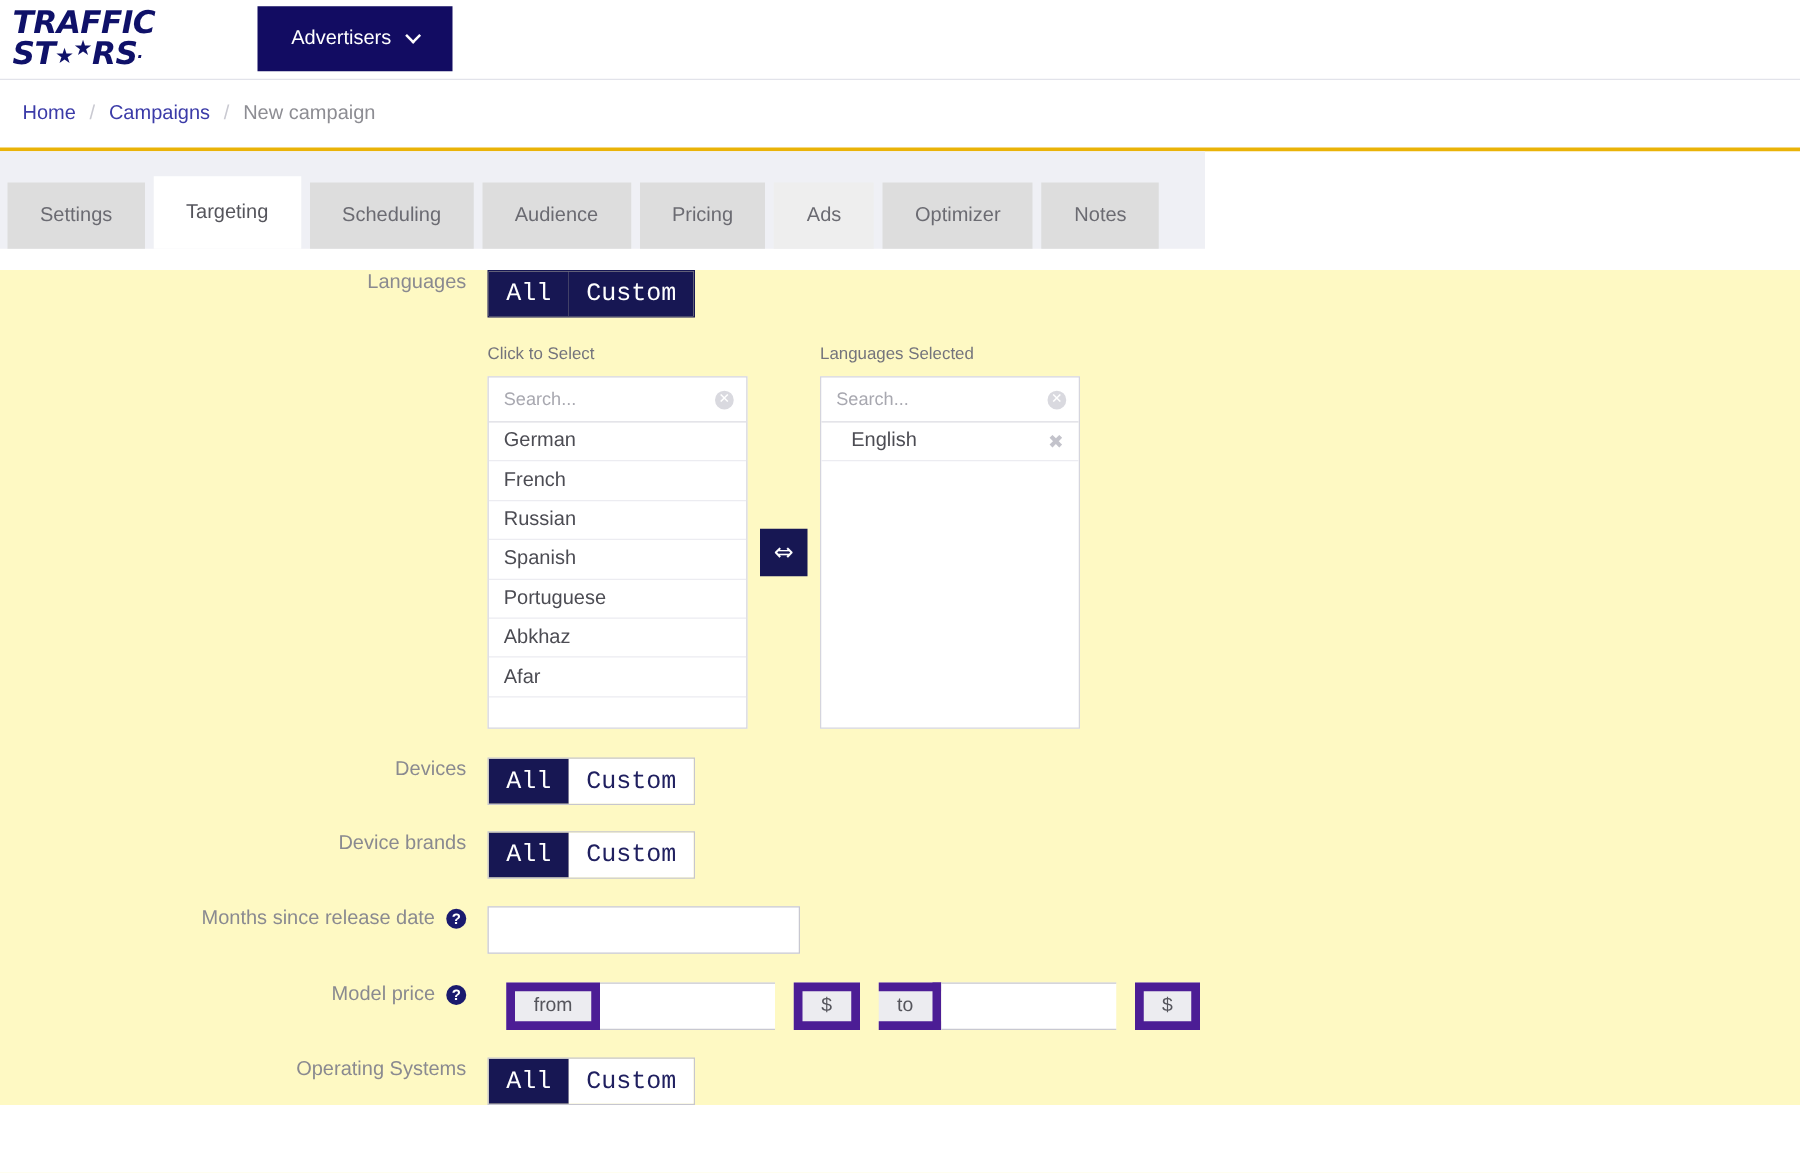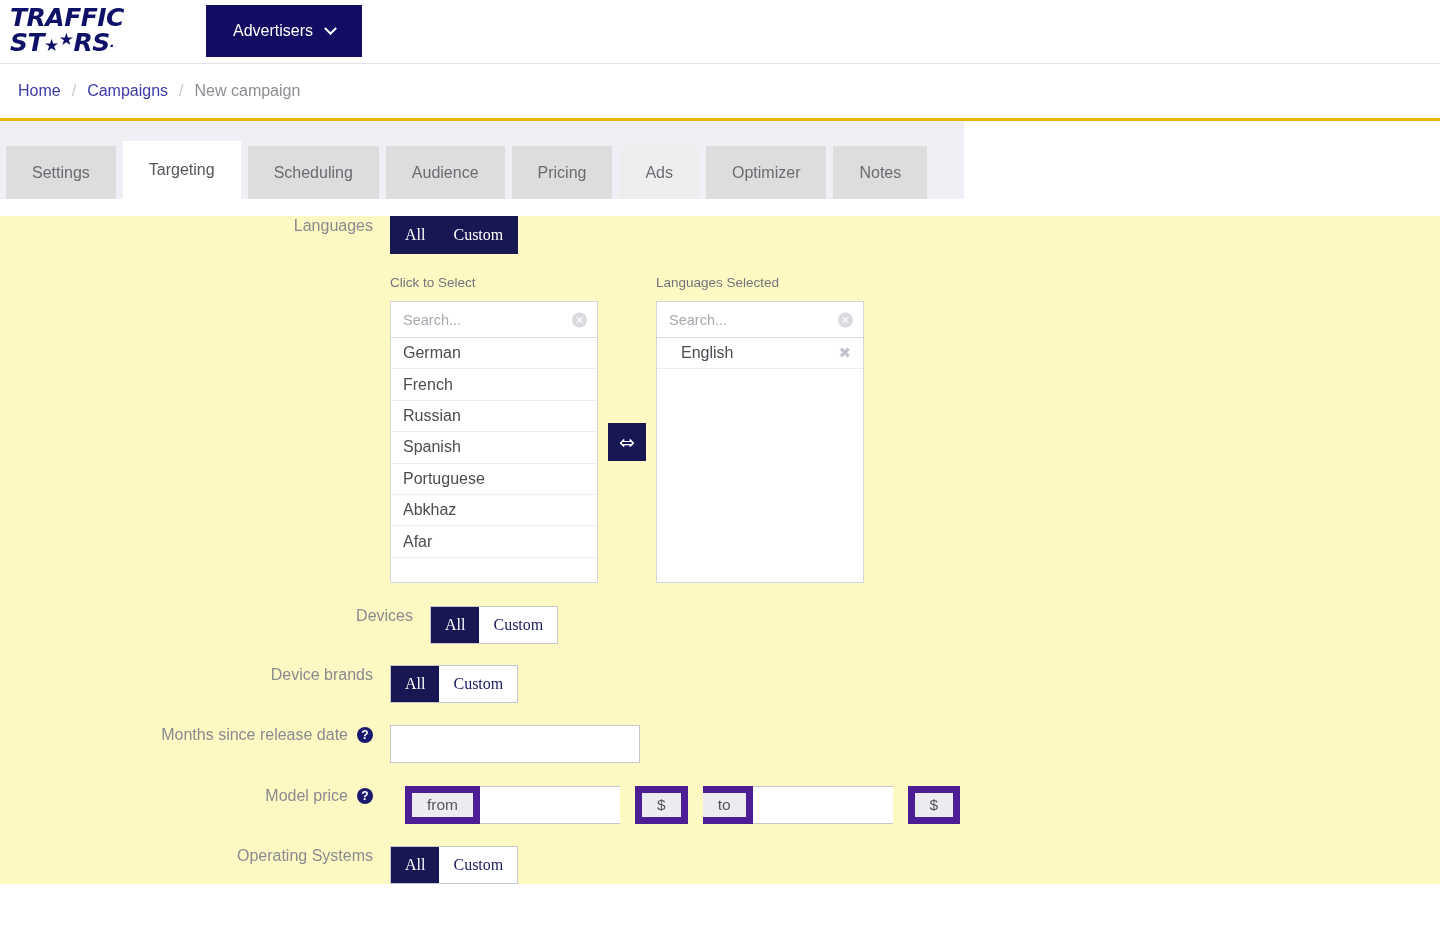--- a/index.html
+++ b/index.html
@@ -171,27 +171,27 @@
   .toggle {
     display: inline-flex;
     border: 1px solid #c6c6cf;
     height: 38px;
     overflow: hidden;
   }
   .toggle-opt {
     display: flex;
     align-items: center;
     justify-content: center;
-    font-size: 16px;
+    font-size: 20px;
     padding: 4px 14px;
     cursor: pointer;
     background: #ffffff;
     color: #202060;
     border: none;
-    font-family: Liberation Serif, serif;
+    font-family: Liberation Mono, monospace;
     min-width: 48px;
   }
   .toggle-opt.on {
     background: #171753;
     color: #ffffff;
   }
   .toggle.all-dark .toggle-opt { background: #171753; color: #ffffff; }
   .toggle.all-dark { border-color: #171753; }
 
   
@@ -418,21 +418,21 @@
               <span>English</span>
               <span class="opt-remove">✖</span>
             </div>
           </div>
         </div>
       </div>
 
     </div>
   </div>
 
-  <div class="row" style="margin-top:23px;margin-left:40px;">
+  <div class="row" style="margin-top:23px;">
     <div class="row-label">Devices</div>
     <div class="toggle">
       <button class="toggle-opt on">All</button>
       <button class="toggle-opt">Custom</button>
     </div>
   </div>
 
   <div class="row" style="margin-top:21px;">
     <div class="row-label">Device brands</div>
     <div class="toggle">

